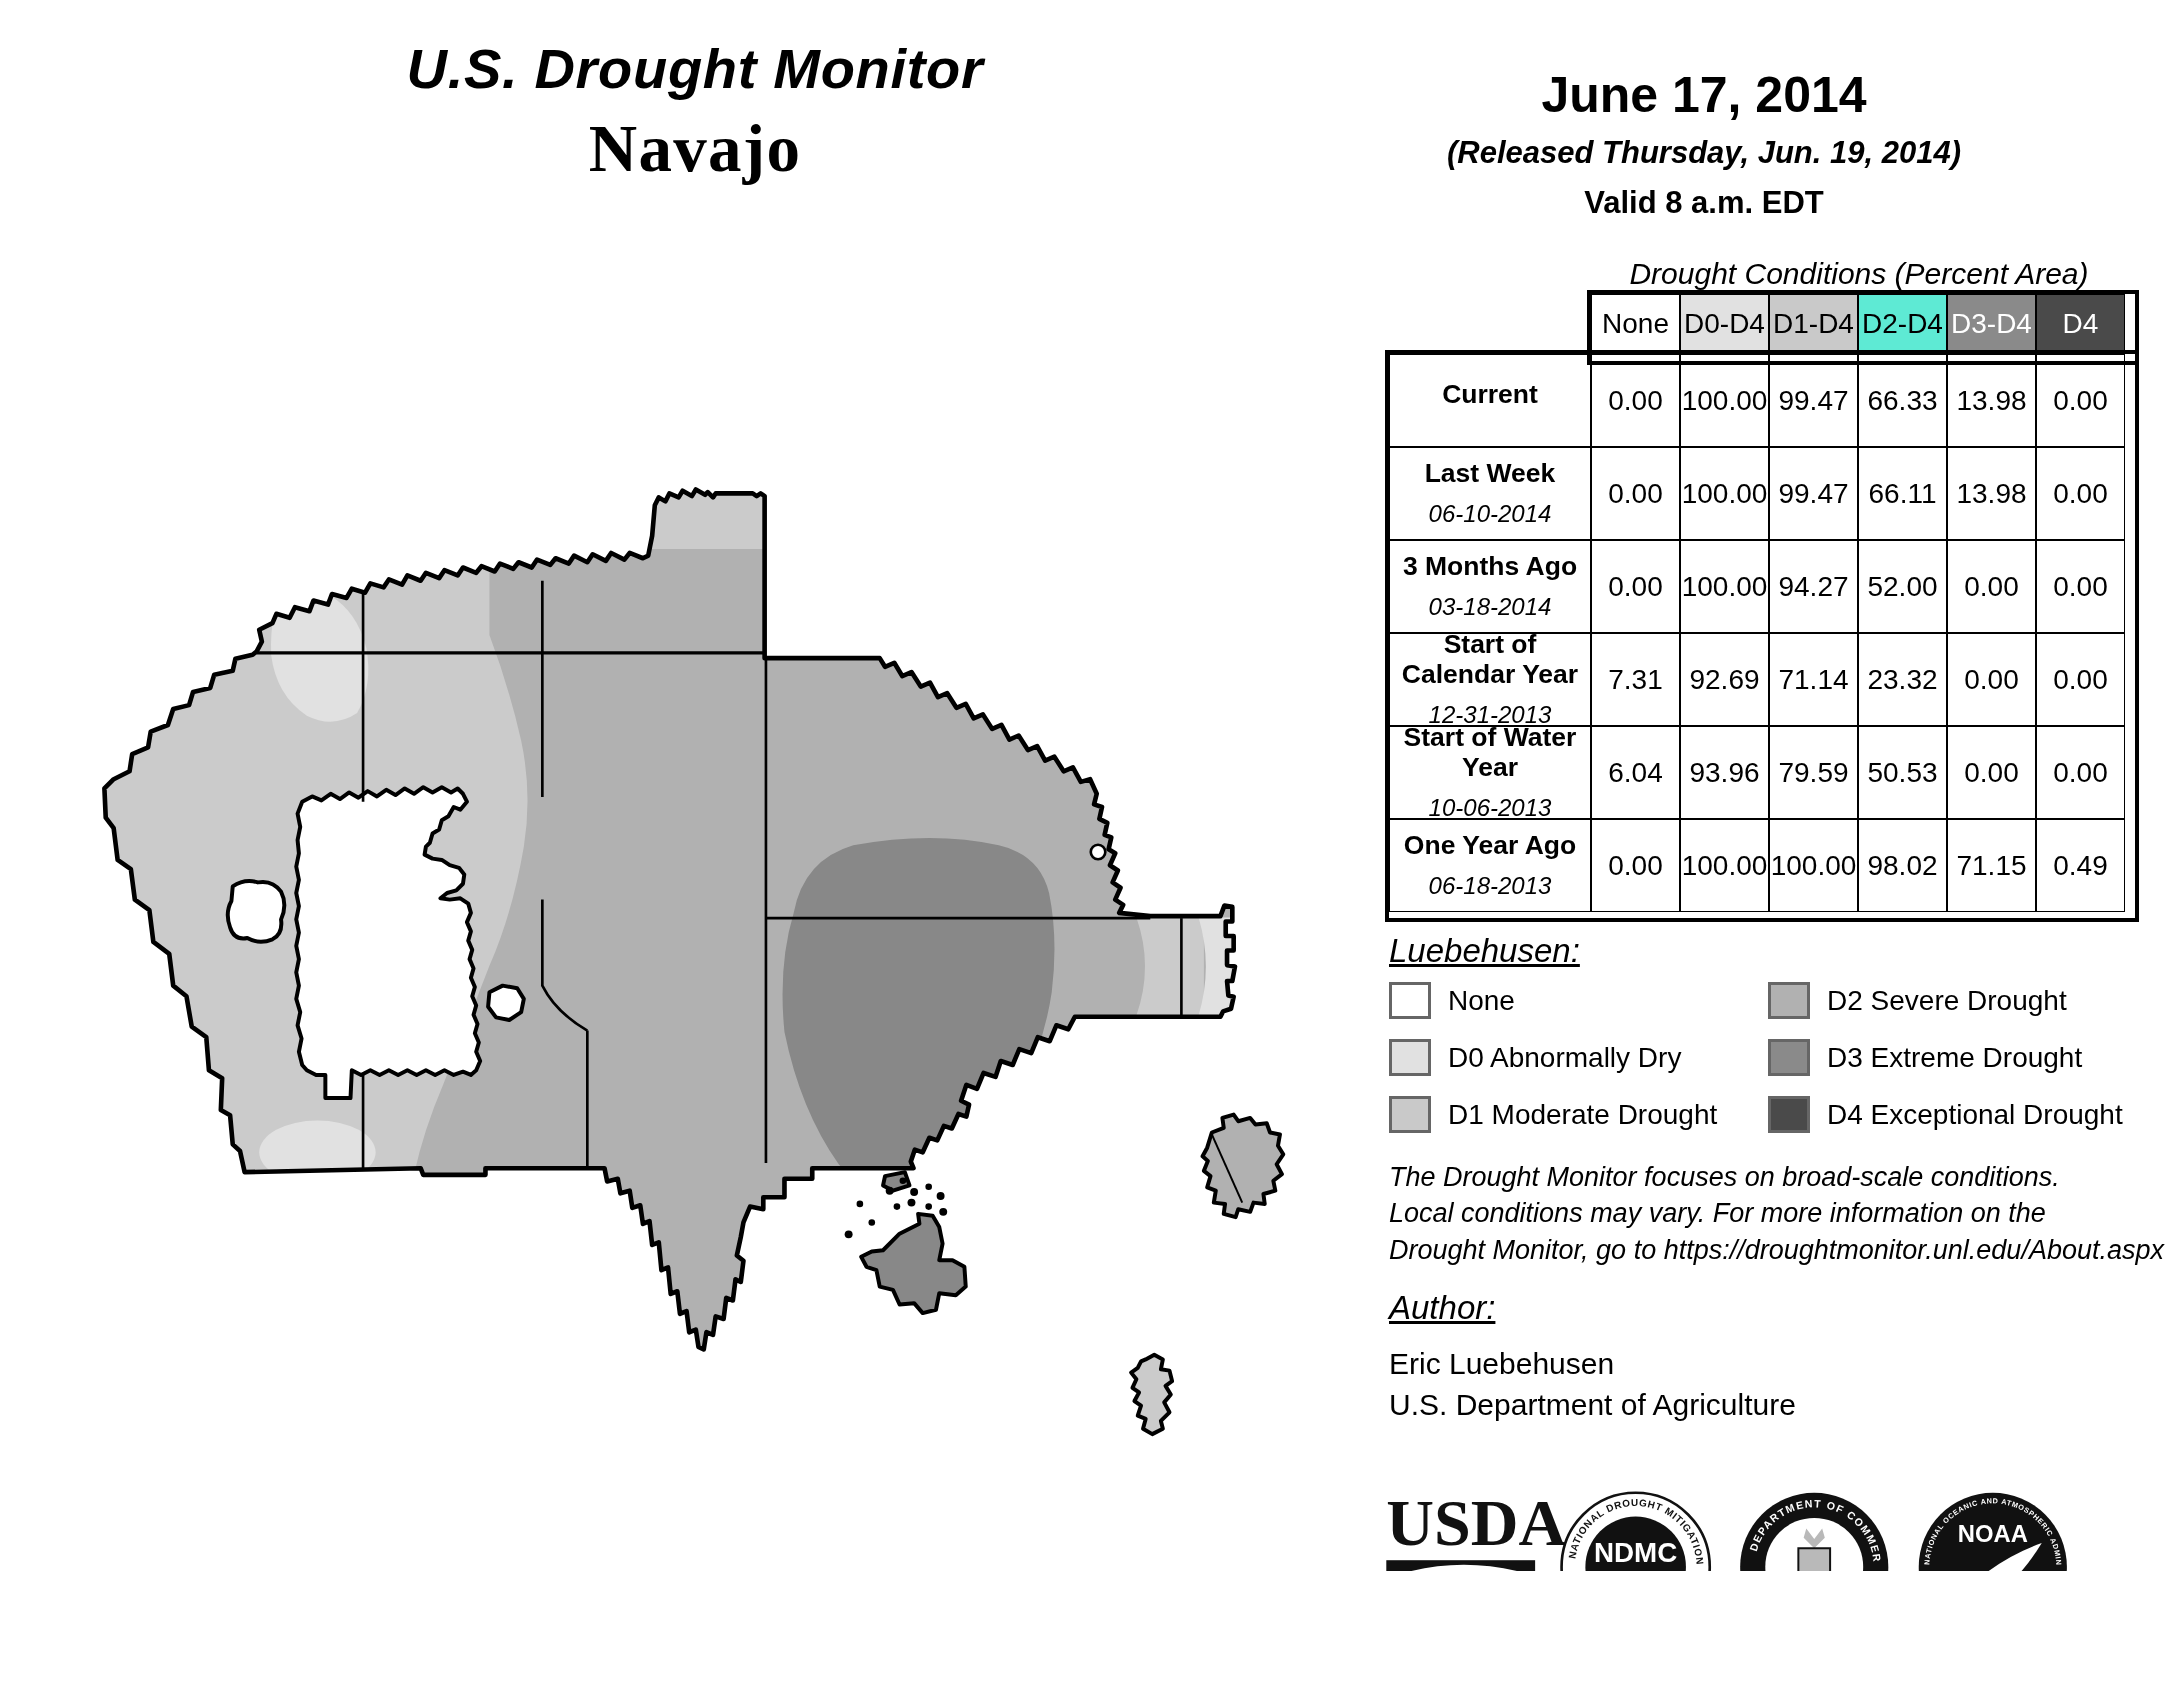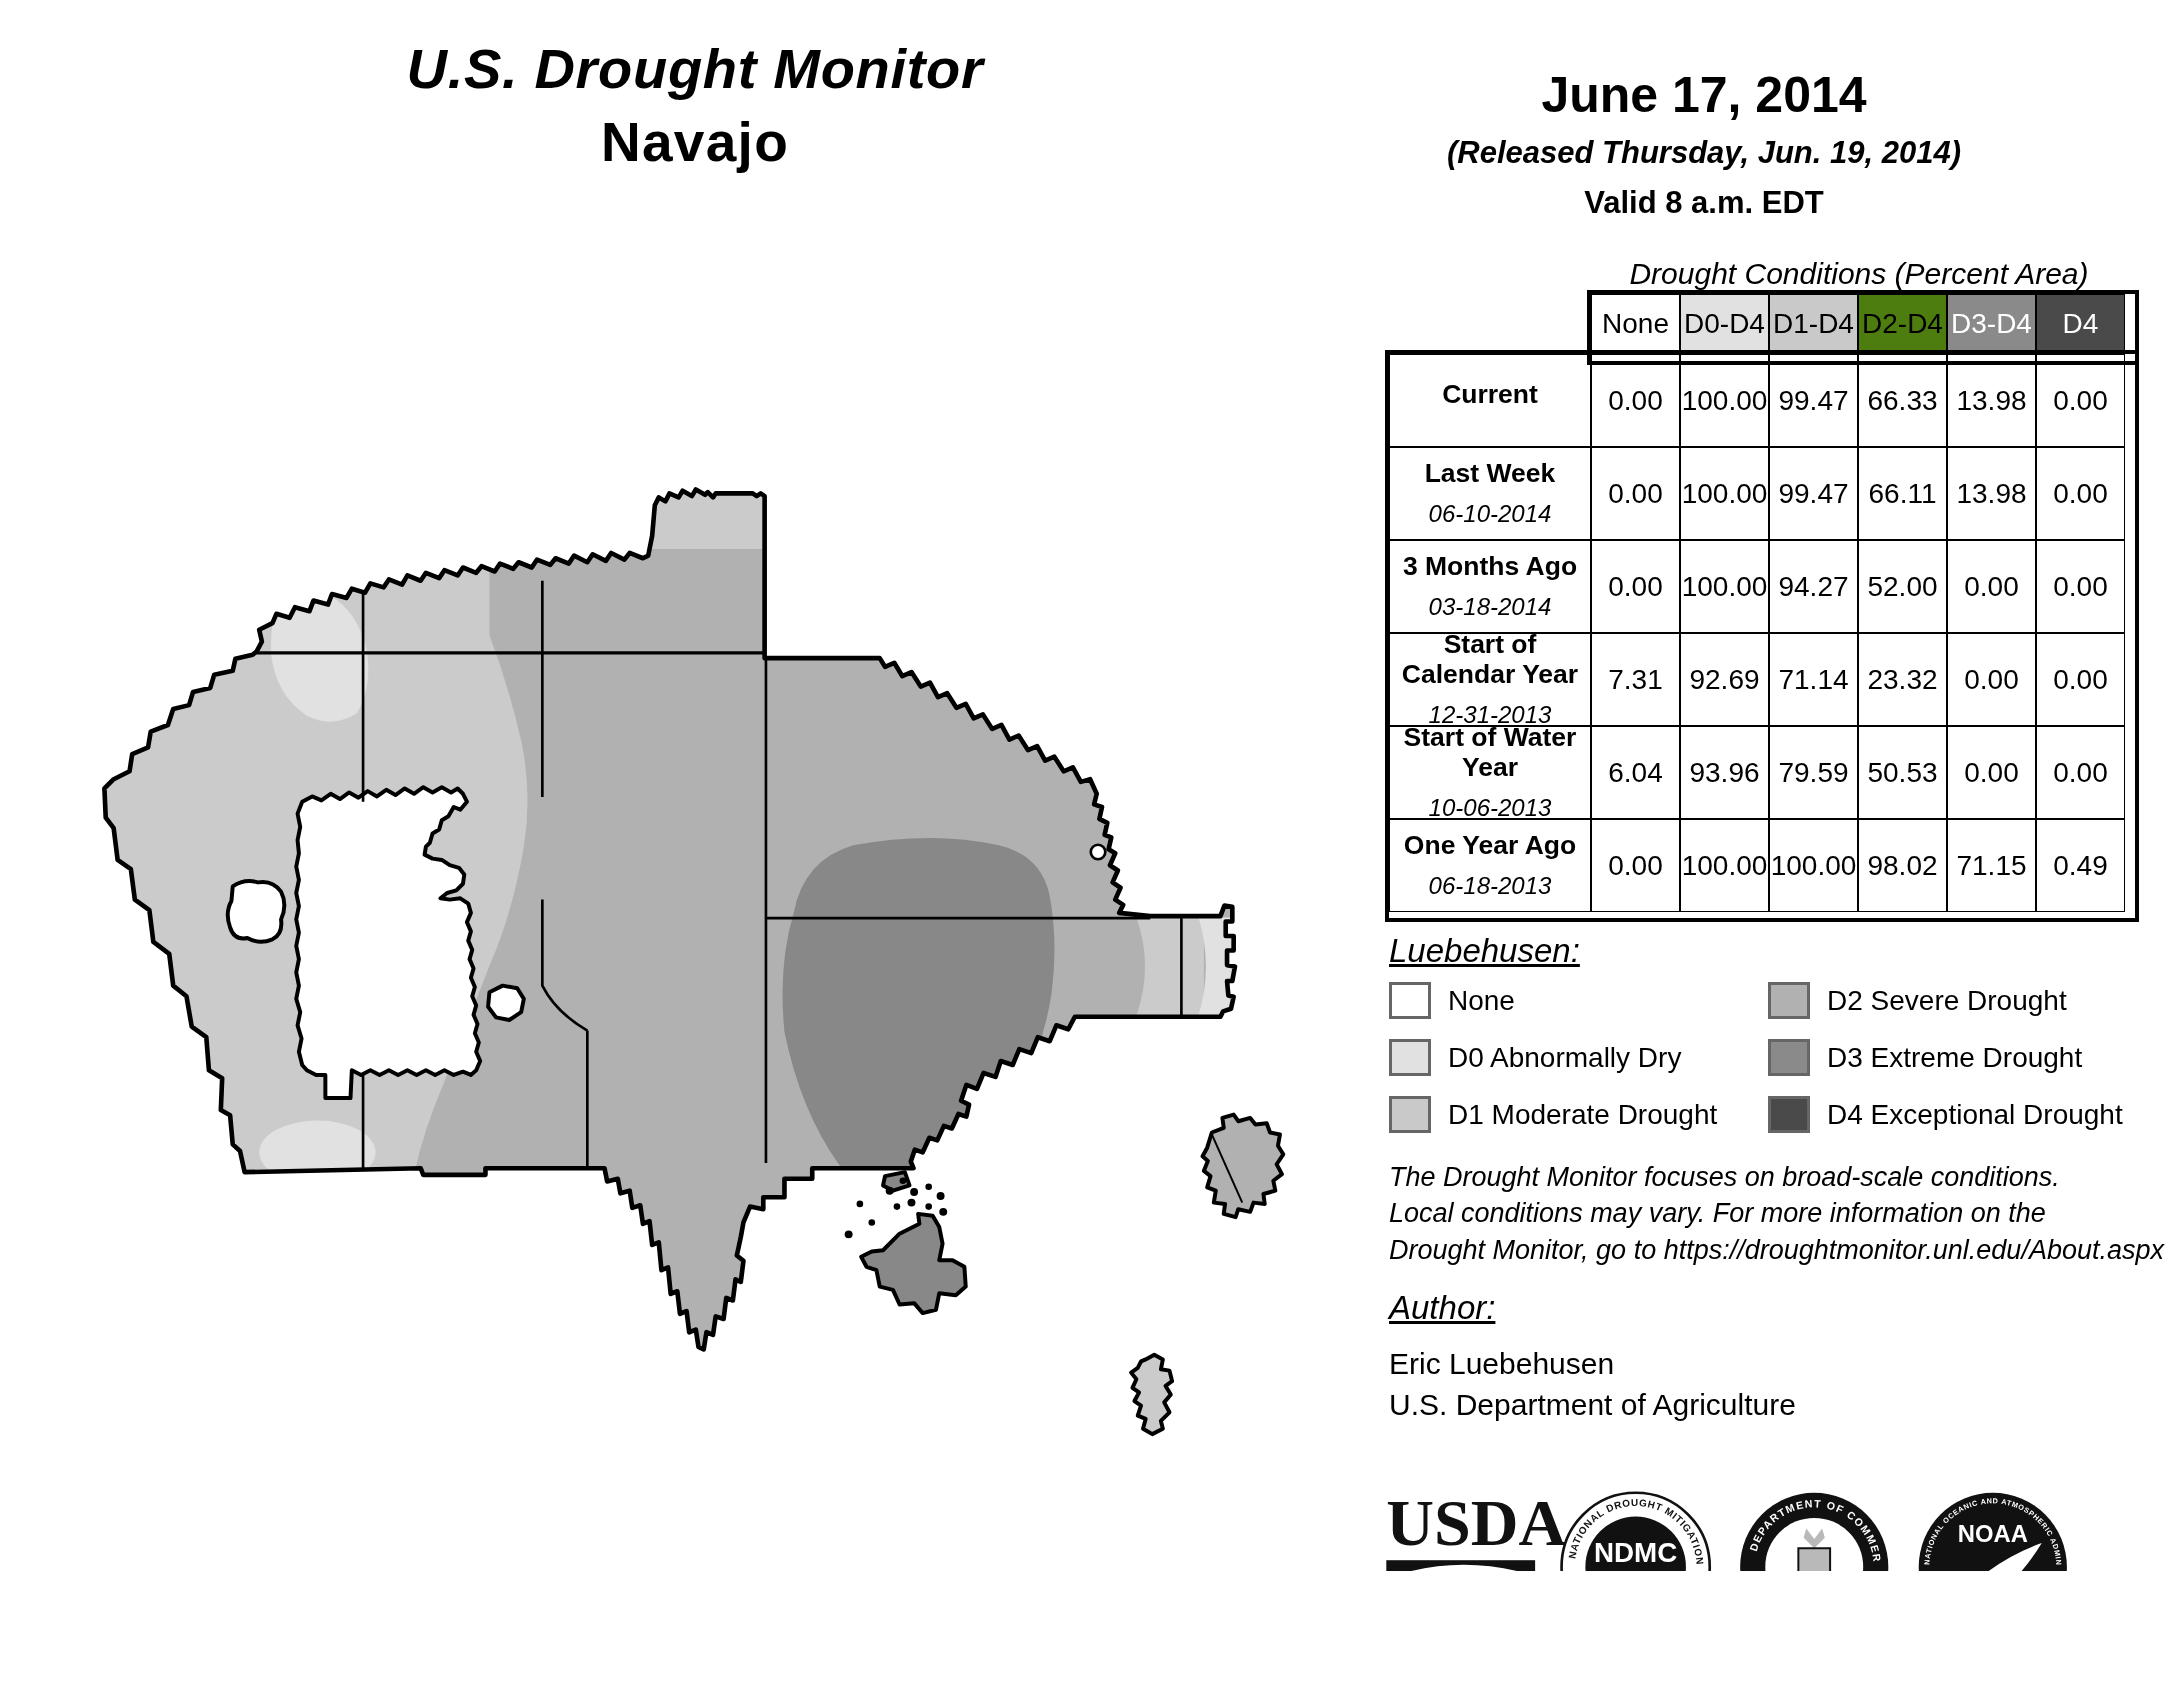--- a/index.html
+++ b/index.html
@@ -2,21 +2,21 @@
 <html style="font-size:10.6px"><head>
 <meta charset="utf-8">
 <style>
   html,body{margin:0;padding:0;background:#fff;}
   #page{position:relative;width:2183px;height:1571px;background:#fff;overflow:hidden;
         font-family:"Liberation Sans",sans-serif;color:#000;}
   .abs{position:absolute;}
   
   #title-block{left:232px;top:36px;width:926px;text-align:center;}
   #title-line1{font-size:56px;font-weight:bold;font-style:italic;letter-spacing:0.7px;}
-  #title-line2{font-size:55px;font-weight:bold;margin-top:9.3px;letter-spacing:1.3px;}
+  #title-line2{font-size:67px;font-weight:bold;margin-top:9.3px;letter-spacing:1.3px;font-family:Liberation Serif, serif;}
   #date-block{left:1340px;top:66px;width:728px;text-align:center;}
   #map-date{font-size:50px;font-weight:bold;}
   #released{font-size:31px;font-weight:bold;font-style:italic;margin-top:10.6px;}
   #valid{font-size:31px;font-weight:bold;margin-top:14.6px;}
   
   #tbl-caption{left:1591px;top:257px;width:536px;text-align:center;
                font-size:30px;font-style:italic;}
   #dm-table{left:1389px;top:294px;}
   .t-grid{display:grid;grid-template-columns:202px repeat(6,89px);
           grid-template-rows:60px repeat(6,93px);}
@@ -64,21 +64,21 @@
   </div>
 
   <div class="abs" id="tbl-caption">Drought Conditions (Percent Area)</div>
 
   <div class="abs" id="dm-table">
     <div class="t-grid">
       <div class="t-cell t-corner"></div>
       <div class="t-cell t-head" style="background: rgb(255, 255, 255); color: rgb(0, 0, 0);">None</div>
       <div class="t-cell t-head" style="background: rgb(225, 225, 225); color: rgb(0, 0, 0);">D0-D4</div>
       <div class="t-cell t-head" style="background: rgb(201, 201, 201); color: rgb(0, 0, 0);">D1-D4</div>
-      <div class="t-cell t-head" style="background: #4d7c0f; color: rgb(0, 0, 0);">D2-D4</div>
+      <div class="t-cell t-head" style="background: #5eead4; color: rgb(0, 0, 0);">D2-D4</div>
       <div class="t-cell t-head" style="background: rgb(138, 138, 138); color: rgb(255, 255, 255);">D3-D4</div>
       <div class="t-cell t-head" style="background: rgb(74, 74, 74); color: rgb(255, 255, 255);">D4</div>
 
       <div class="t-cell">
           <div class="t-rowlabel">Current</div>
           <div class="t-rowdate"></div>
         </div>
       <div class="t-cell">0.00</div>
       <div class="t-cell">100.00</div>
       <div class="t-cell">99.47</div>

